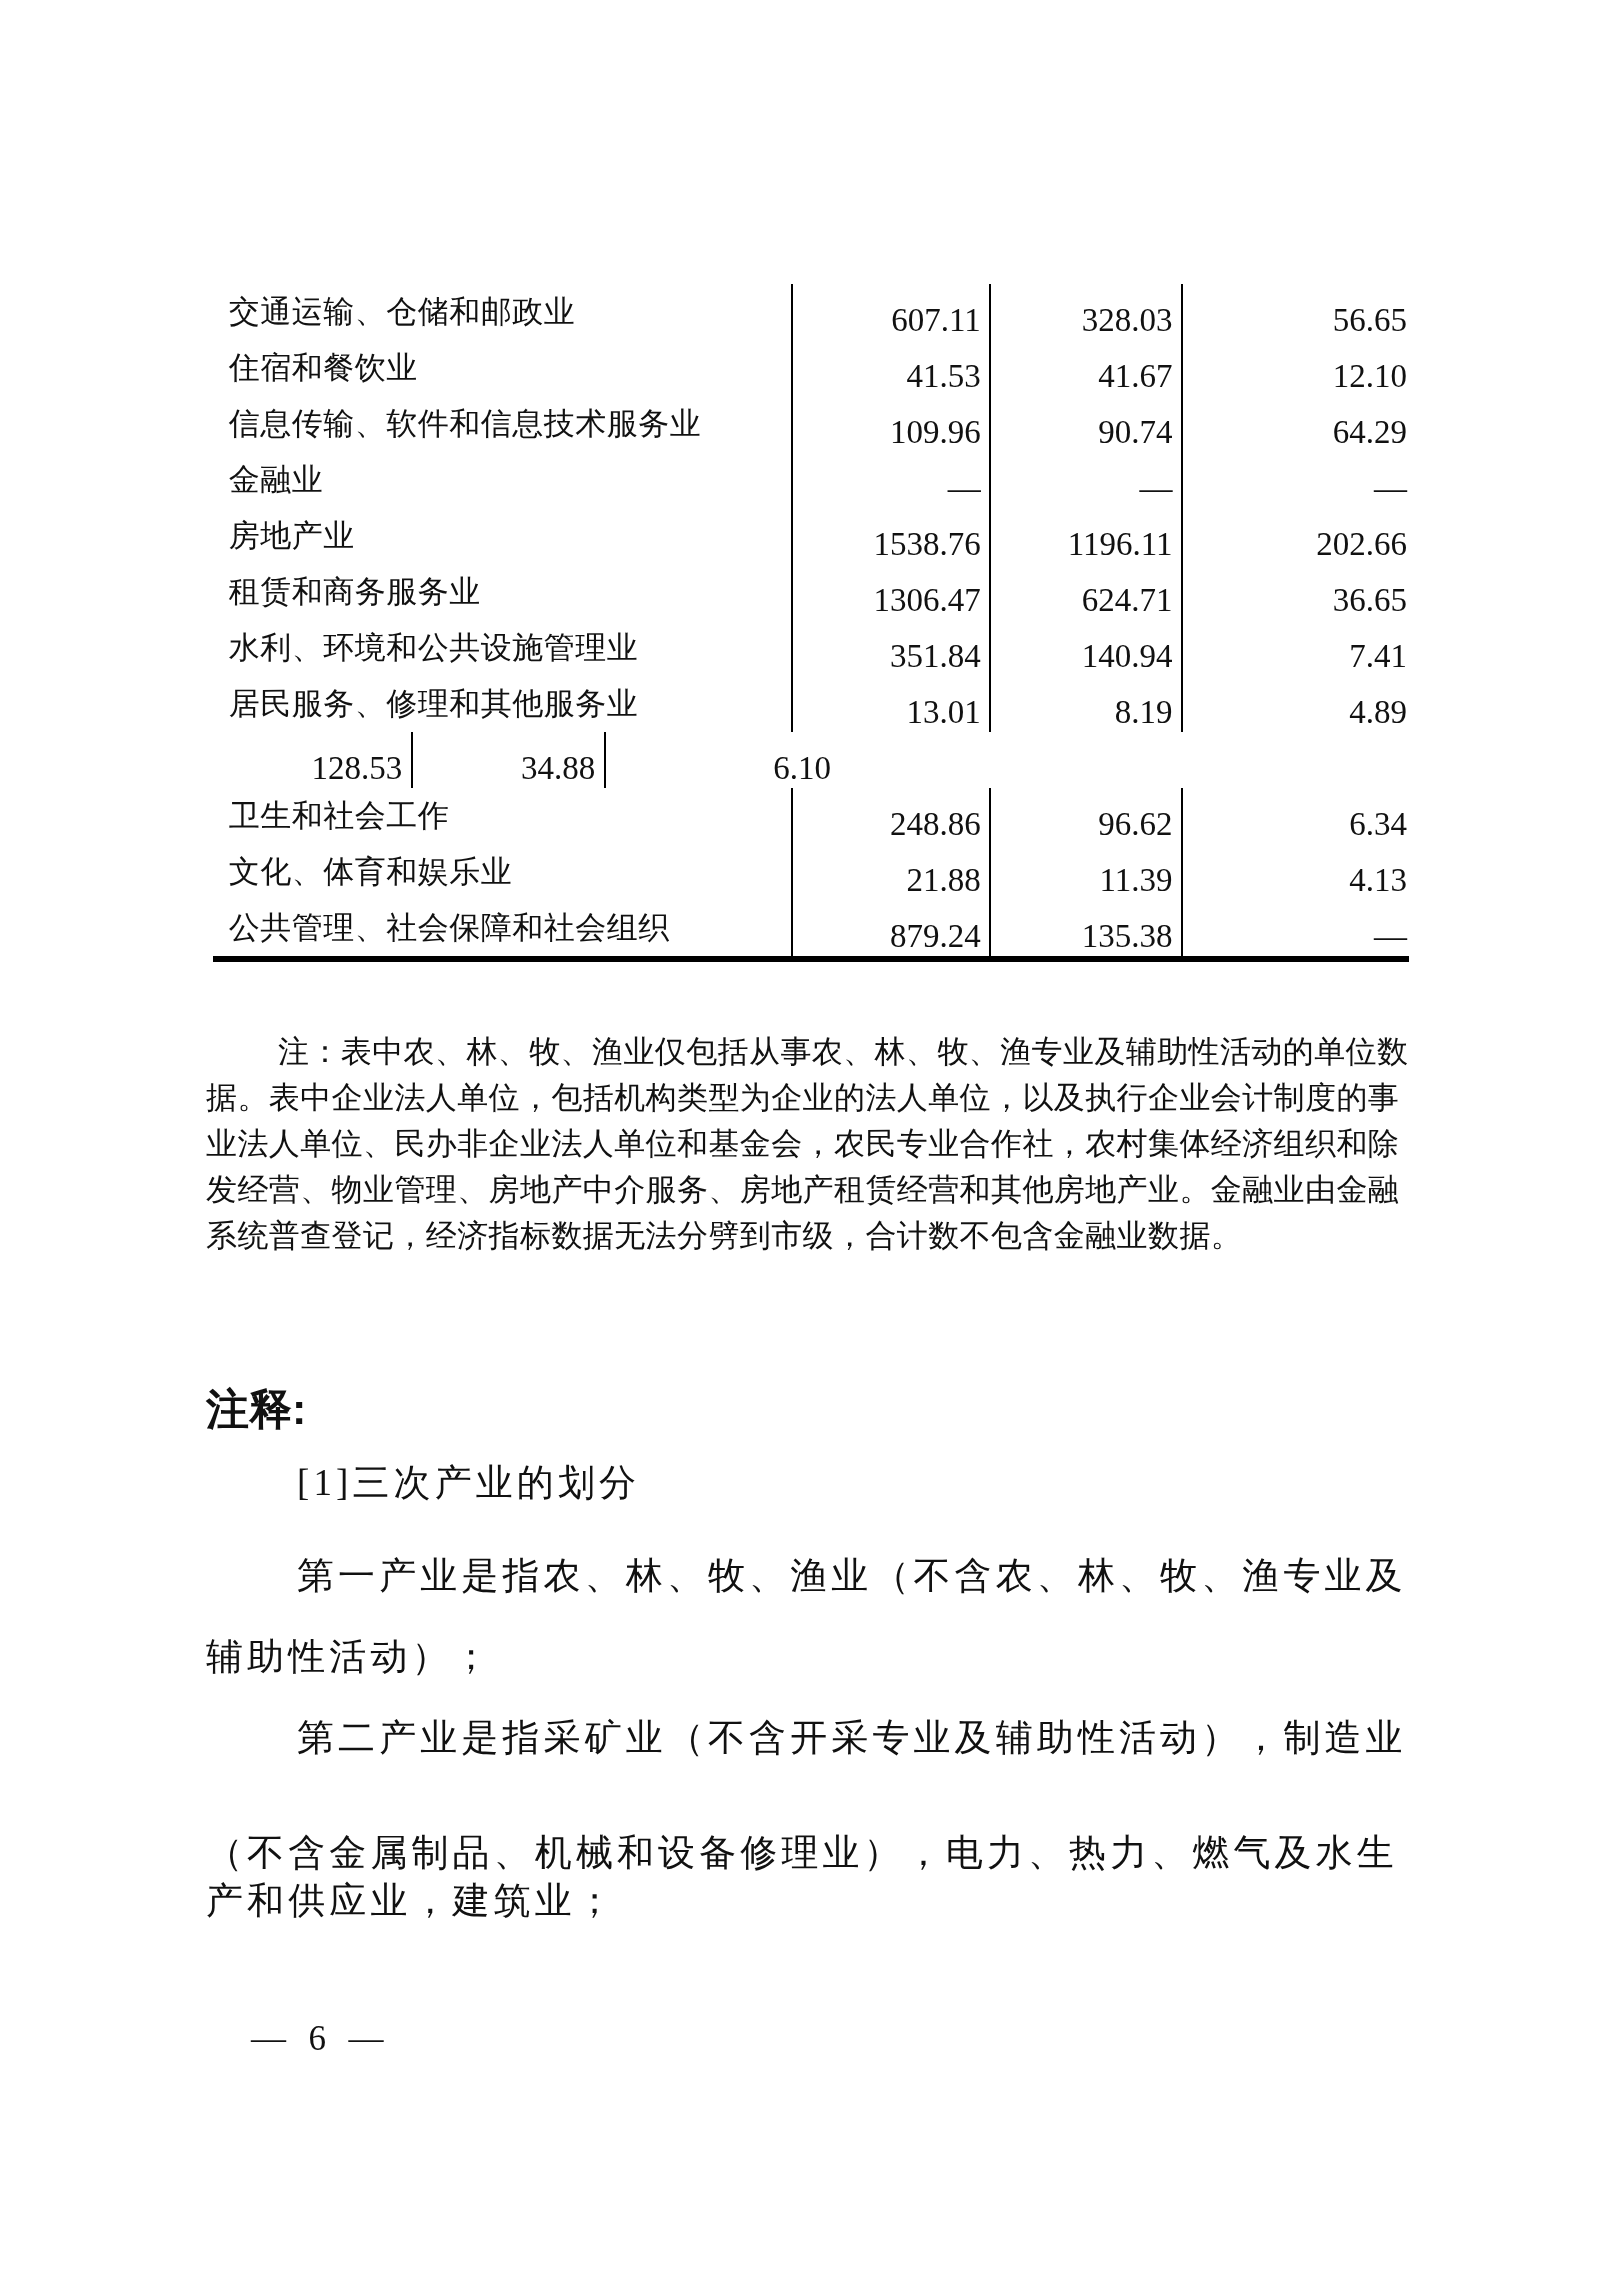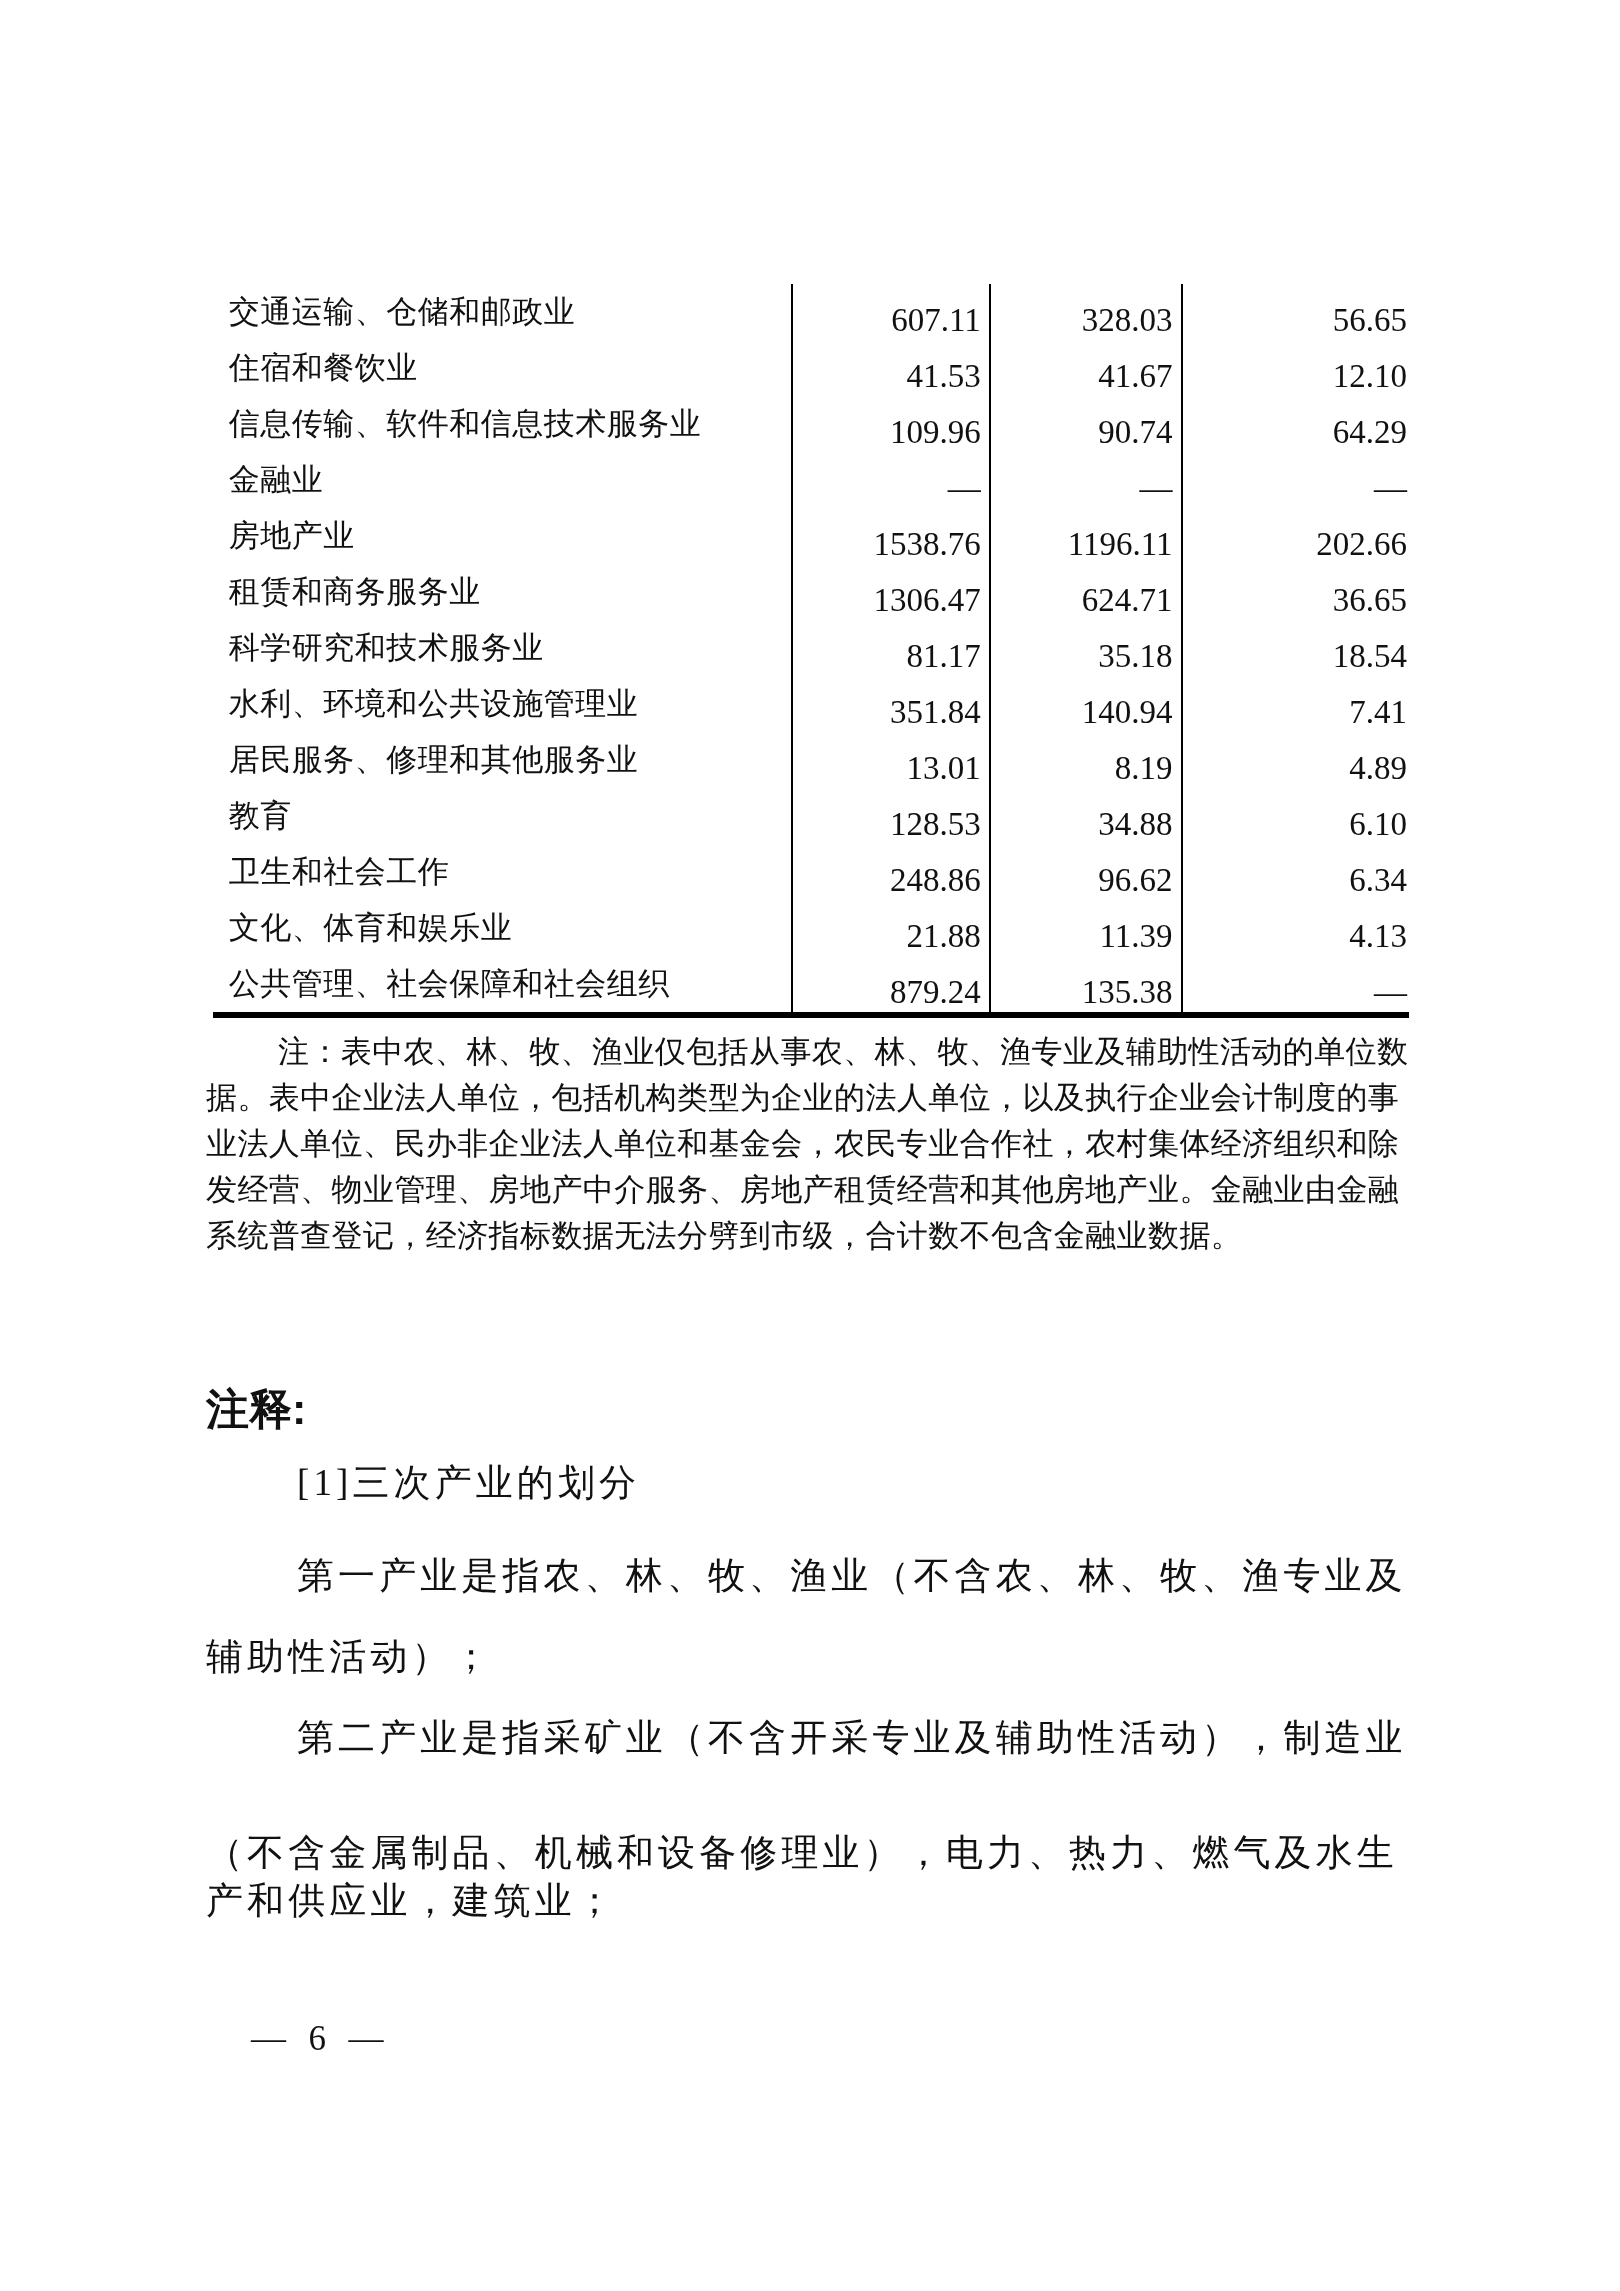--- a/index.html
+++ b/index.html
@@ -97,43 +97,36 @@
       <div class="cell num n3"><span>202.66</span></div>
     </div>
 
     <div class="trow">
       <div class="cell lab"><span>租赁和商务服务业</span></div>
       <div class="cell num n1"><span>1306.47</span></div>
       <div class="cell num n2"><span>624.71</span></div>
       <div class="cell num n3"><span>36.65</span></div>
     </div>
 
-    <div class="trow">
-      <div class="cell lab"><span>科学研究和技术服务业</span></div>
-      <div class="cell num n1"><span>81.17</span></div>
-      <div class="cell num n2"><span>35.18</span></div>
-      <div class="cell num n3"><span>18.54</span></div>
-    </div>
 
     <div class="trow">
       <div class="cell lab"><span>水利、环境和公共设施管理业</span></div>
       <div class="cell num n1"><span>351.84</span></div>
       <div class="cell num n2"><span>140.94</span></div>
       <div class="cell num n3"><span>7.41</span></div>
     </div>
 
     <div class="trow">
       <div class="cell lab"><span>居民服务、修理和其他服务业</span></div>
       <div class="cell num n1"><span>13.01</span></div>
       <div class="cell num n2"><span>8.19</span></div>
       <div class="cell num n3"><span>4.89</span></div>
     </div>
 
     <div class="trow">
-      <div class="cell lab"><span>教育</span></div>
       <div class="cell num n1"><span>128.53</span></div>
       <div class="cell num n2"><span>34.88</span></div>
       <div class="cell num n3"><span>6.10</span></div>
     </div>
 
     <div class="trow">
       <div class="cell lab"><span>卫生和社会工作</span></div>
       <div class="cell num n1"><span>248.86</span></div>
       <div class="cell num n2"><span>96.62</span></div>
       <div class="cell num n3"><span>6.34</span></div>

